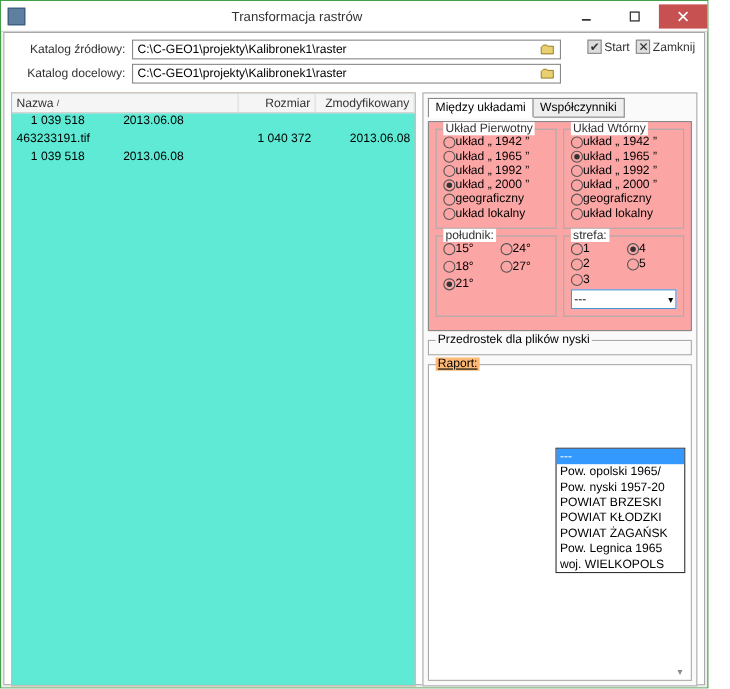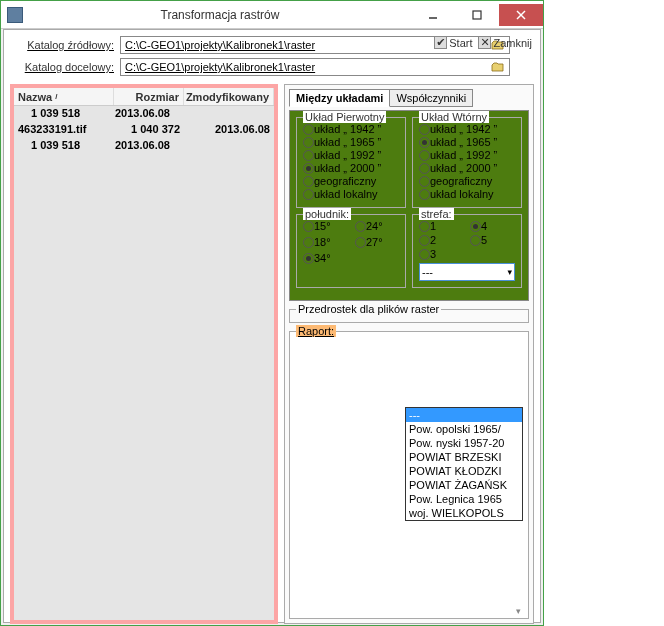--- a/index.html
+++ b/index.html
@@ -1,50 +1,50 @@
 <!DOCTYPE html>
 <html><head>
 <meta charset="utf-8">
 <style>
   * { box-sizing: border-box; font-family: Tahoma, Arial, sans-serif; font-size: 11px; }
   body { margin: 0; background: #fff; }
-  .window { width: 544px; height: 626px; border: 1px solid #44a048; background: #f0f0f0; position: relative; }
+  .window { width: 644px; height: 626px; border: 1px solid #44a048; background: #f0f0f0; position: relative; }
   .titlebar { height: 28px; background: #ffffff; border-bottom: 1px solid #ccc; display: flex; align-items: center; position: relative; }
   .title-icon { width: 16px; height: 16px; margin: 0 6px; background: #5f7fa0; border: 1px solid #3a5a7a; display: inline-block; }
   .title-text { flex: 1; text-align: center; color: #333; font-size: 12px; }
   .win-btns { display: flex; }
   .win-btn { width: 44px; height: 22px; display: flex; align-items: center; justify-content: center; color: #333; }
   .win-btn.close { background: #c75050; color: #fff; width: 44px; height: 22px; }
   .win-btn svg { width: 10px; height: 10px; }
   .content { position: absolute; top: 28px; left: 2px; right: 2px; bottom: 2px; background: #fff; border: 1px solid #aaa; padding: 6px; }
-  .path-row { display: flex; align-items: center; margin-bottom: 4px; text-decoration: underline; }
+  .path-row { display: flex; align-items: center; margin-bottom: 4px; }
   .path-label { width: 110px; text-align: right; padding-right: 6px; color: #333; }
   .path-input { flex: 1; border: 1px solid #888; height: 18px; display: flex; align-items: center; padding: 0 2px; background: #fff; max-width: 390px; justify-content: space-between; }
   .path-input input { border: none; flex: 1; font-size: 11px; outline: none; }
   .folder-btn { width: 18px; height: 14px; display: flex; align-items: center; justify-content: center; }
   .right-btns { position: absolute; top: 6px; right: 8px; display: flex; flex-direction: column; gap: 2px; }
   .right-btns .btn-row { display: flex; gap: 6px; }
   .tool-btn { display: flex; align-items: center; gap: 2px; color: #333; cursor:pointer; }
   .tool-btn .sq { width:13px; height:13px; border:1px solid #888; background:#ddd; display:flex; align-items:center; justify-content:center; }
   .main-area { display:flex; gap:6px; height: 540px; margin-top: 8px;}
-  .file-list { flex:1; border:4px solid #fca5a5; background:#e5e5e5;font-weight:bold; }
+  .file-list { flex:1; border:1px solid #fca5a5; background:#5eead4; }
   .file-header { display:flex; border-bottom:1px solid #ccc; background:#f5f5f5; height:18px; }
   .fh-col { border-right:1px solid #ddd; padding:2px 4px; color:#333; display:flex; align-items:center; }
   .fh-name { flex:1; }
   .fh-size { width:70px; text-align:right; justify-content:flex-end; }
   .fh-date { width:90px; text-align:right; justify-content:flex-end; }
   .file-row { display:flex; height:16px; }
   .fr-name { flex:1; padding:1px 4px; }
   .fr-size { width:70px; text-align:right; padding:1px 4px; }
   .fr-date { width:90px; text-align:right; padding:1px 4px; }
   .right-panel { width:250px; border:1px solid #aaa; background:#fafafa; padding:4px; position:relative; display:flex; flex-direction:column; }
   .tabs { display:flex; margin-bottom:4px; }
   .tab { border:1px solid #888; padding:2px 6px; background:#eee; margin-right:-1px; cursor:pointer; }
-  .tab.active { background:#fff; border-bottom:1px solid #fff; position:relative; z-index:1;font-weight:bold; }
-  .tab-body { border:1px solid #888; padding:6px; margin-top:-1px; background:#4d7c0f; flex:0 0 auto; }
+  .tab.active { background:#fff; border-bottom:1px solid #fff; position:relative; z-index:1; }
+  .tab-body { border:1px solid #888; padding:6px; margin-top:-1px; background:#fca5a5; flex:0 0 auto; }
   .fieldset { border:1px solid #aaa; padding:4px 6px 6px 6px; margin-bottom:6px; position:relative; }
   .fieldset .legend { position:absolute; top:-7px; left:6px; background:#fff; padding:0 2px; color:#333; }
   .two-col { display:flex; gap:6px; }
   .two-col > div { flex:1; }
   .radio-row { display:flex; align-items:center; gap:0; margin:1px 0; cursor:pointer; }
   .radio { width:11px; height:11px; border:1px solid #555; border-radius:50%; display:inline-flex; align-items:center; justify-content:center; }
   .radio.checked::after { content:""; width:5px; height:5px; background:#333; border-radius:50%; }
   .check-row { display:flex; align-items:center; gap:4px; margin:4px 0; cursor:pointer; }
   .checkbox { width:12px; height:12px; border:1px solid #555; display:inline-flex; align-items:center; justify-content:center; background:#fff;}
   .checkbox.checked::after { content:"✓"; font-size:10px; line-height:10px; color:#333; }
@@ -230,21 +230,21 @@
                 <div class="radio-row">
                     <span class="radio"></span>
                     <span>18°</span>
                   </div>
                 <div class="radio-row">
                     <span class="radio"></span>
                     <span>27°</span>
                   </div>
                 <div class="radio-row">
                     <span class="radio checked"></span>
-                    <span>34°</span>
+                    <span>21°</span>
                   </div>
               </div>
             </div>
             <div class="fieldset">
               <span class="legend">strefa:</span>
               <div class="strefa-grid">
                 <div class="radio-row">
                     <span class="radio"></span>
                     <span>1</span>
                   </div>
@@ -268,21 +268,21 @@
               <div class="dropdown-sel">
                 <span>---</span>
                 <span class="arrow">▾</span>
               </div>
             </div>
           </div>
 
         </div>
 
         <div class="prefix-row">
-          <span class="legend">Przedrostek dla plików raster</span>
+          <span class="legend">Przedrostek dla plików nyski</span>
         </div>
 
         <div class="raport">
           <span class="legend">Raport:</span>
           <div class="scroll-ind">▾</div>
         </div>
 
         <div class="dropdown-open">
           <div class="dd-item hl">---</div>
           <div class="dd-item">Pow. opolski 1965/</div>

